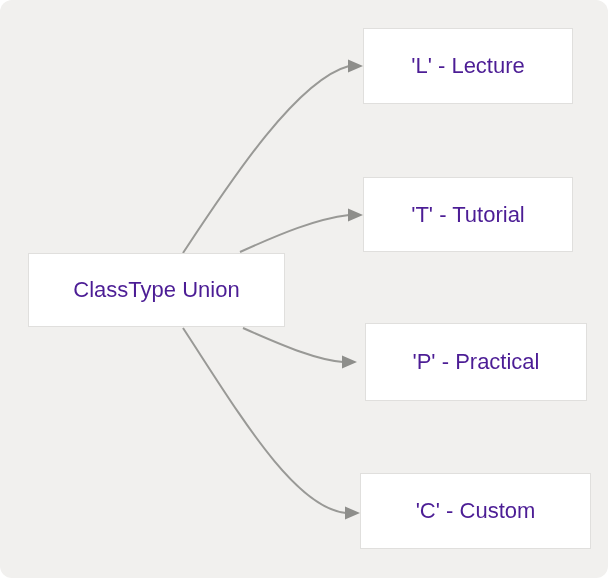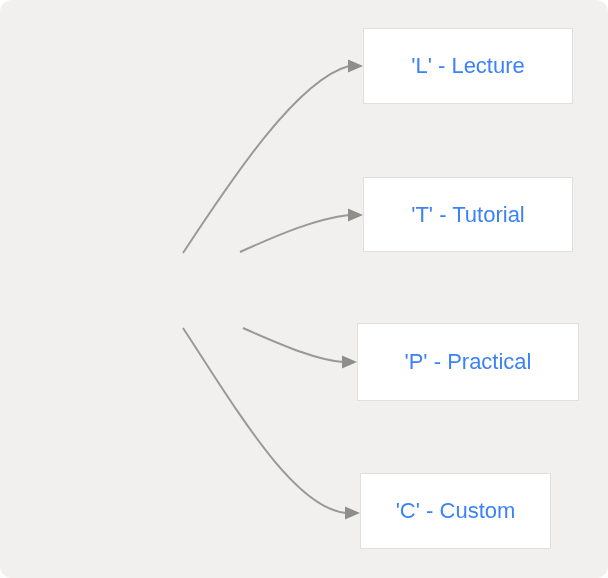--- a/index.html
+++ b/index.html
@@ -25,30 +25,30 @@
     display: block;
   }
   .node {
     position: absolute;
     background: #ffffff;
     border: 1px solid #e0dfdd;
     box-sizing: border-box;
     display: flex;
     align-items: center;
     justify-content: center;
-    color: #3b82f6;
+    color: #4c1d95;
     font-size: 22px;
     line-height: 1;
     white-space: nowrap;
   }
   .node-union    { left: 28px;  top: 253px; width: 257px; height: 74px; }
   .node-lecture  { left: 363px; top: 28px;  width: 210px; height: 76px; }
   .node-tutorial { left: 363px; top: 177px; width: 210px; height: 75px; text-align: right; }
-  .node-practical{ left: 357px; top: 323px; width: 222px; height: 78px; }
-  .node-custom   { left: 360px; top: 473px; width: 191px; height: 76px; }
+  .node-practical{ left: 365px; top: 323px; width: 222px; height: 78px; }
+  .node-custom   { left: 360px; top: 473px; width: 231px; height: 76px; }
   .edge-path {
     fill: none;
     stroke-width: 2px;
     stroke-linecap: butt;
   }
 </style>
 </head>
 <body>
 
 <div class="canvas">
@@ -61,20 +61,23 @@
     <path class="edge-path" d="M 240 252 C 282 233, 316 219, 349 215" stroke="#999996"></path>
     <polygon points="363,215 348,208.5 348,221.5" fill="#8e8e8b"></polygon>
 
     <path class="edge-path" d="M 243 328 C 288 348, 318 360, 343 362" stroke="#999996"></path>
     <polygon points="357,362 342,355.5 342,368.5" fill="#8e8e8b"></polygon>
 
     <path class="edge-path" d="M 183 328 C 238 412, 294 508, 346 513" stroke="#999996"></path>
     <polygon points="360,513 345,506.5 345,519.5" fill="#8e8e8b"></polygon>
   </svg>
 
+  <div class="node node-union">
+    <span>ClassType Union</span>
+  </div>
 
   <div class="node node-lecture">
     <span>'L' - Lecture</span>
   </div>
 
   <div class="node node-tutorial">
     <span>'T' - Tutorial</span>
   </div>
 
   <div class="node node-practical">

